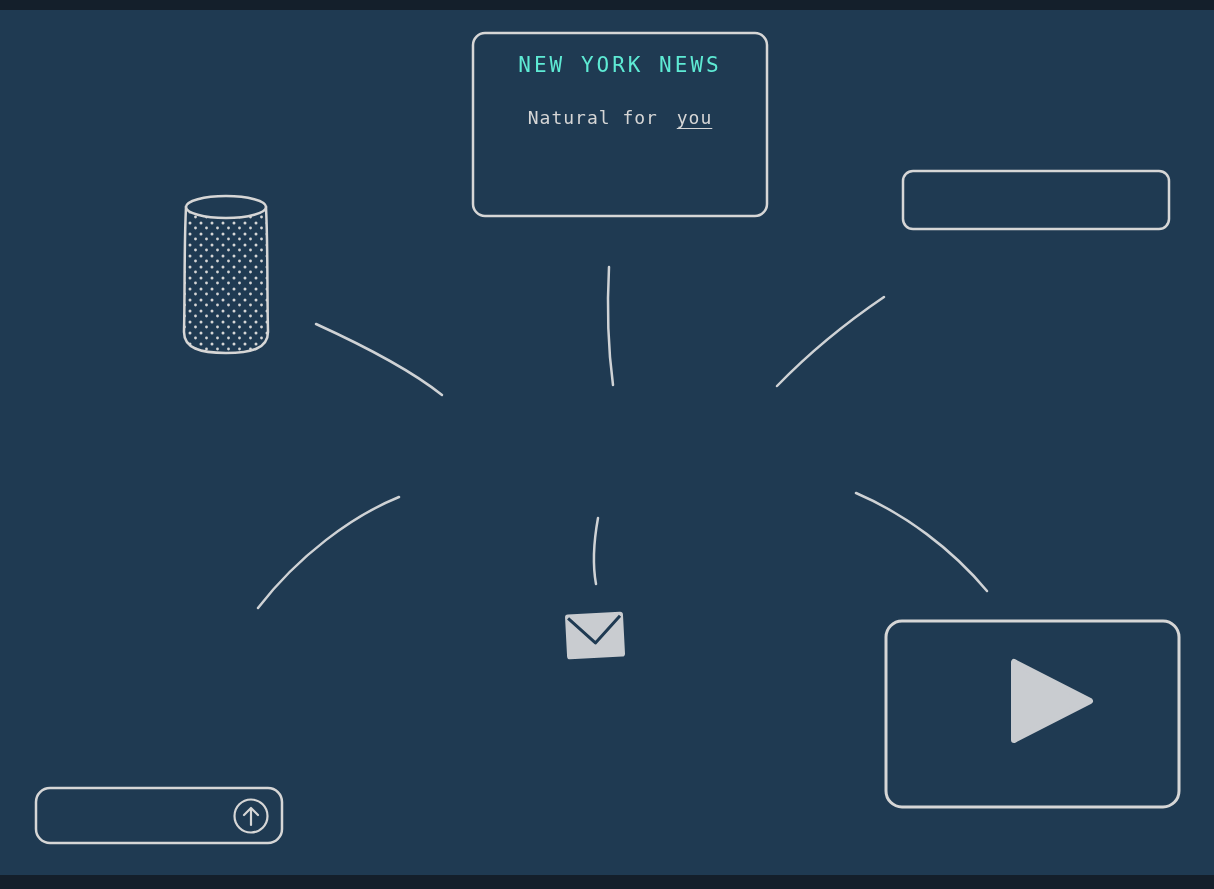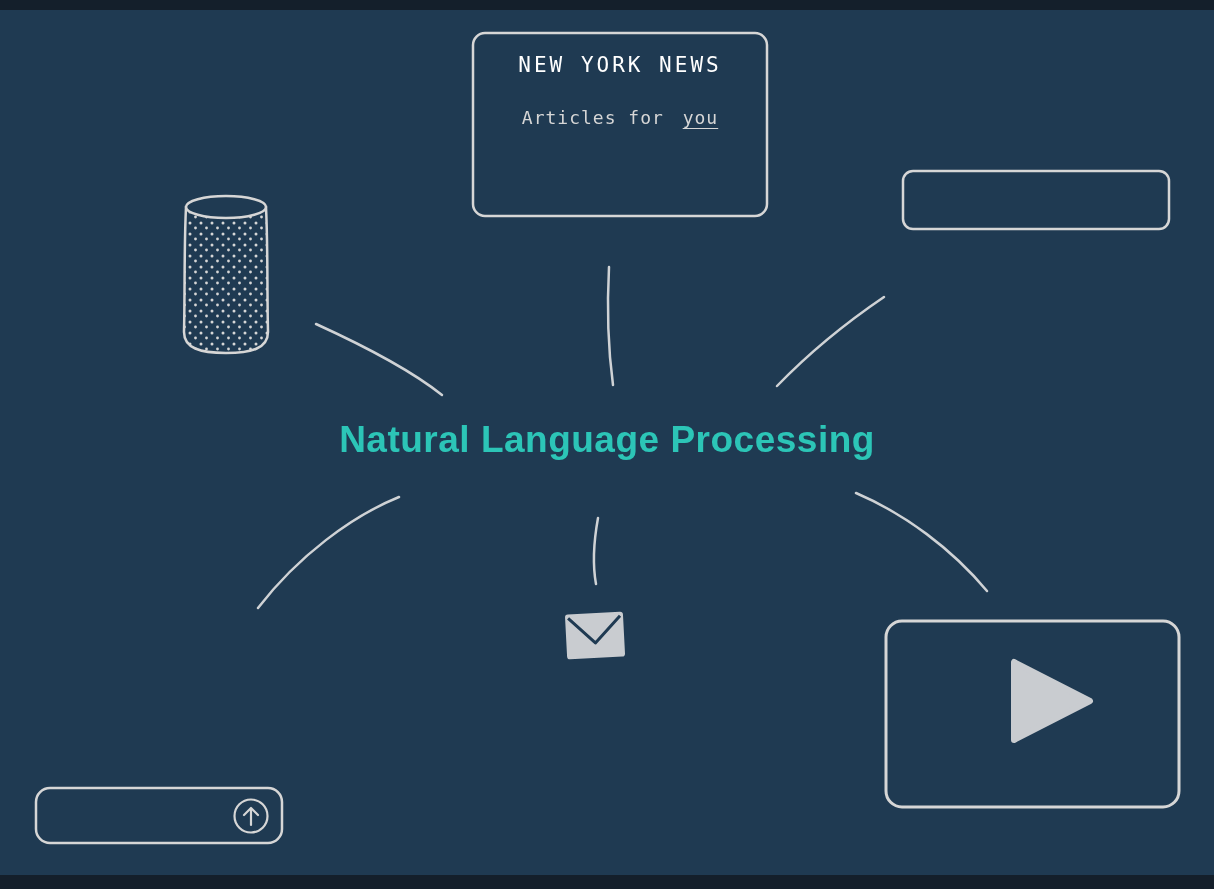--- a/index.html
+++ b/index.html
@@ -11,21 +11,21 @@
     overflow:hidden;
     font-family:"Liberation Sans", sans-serif;
   }
   .stage svg{position:absolute;left:0;top:0;}
   .overlay{position:absolute;z-index:2;}
   .news-heading{
     left:473px;top:53px;width:294px;
     text-align:center;
     font-family:"DejaVu Sans Mono", monospace;
     font-size:21px;letter-spacing:3px;
-    color:#ffffff;
+    color:#5eead4;
   }
   .news-subtitle{
     left:473px;top:107px;width:294px;
     text-align:center;
     font-family:"DejaVu Sans Mono", monospace;
     font-size:18px;letter-spacing:1px;
     color:#d6d6d6;
   }
   .news-subtitle .u{text-decoration:underline;text-underline-offset:4px;margin-left:7px;}
   .center-title{
@@ -87,17 +87,16 @@
       <g stroke="#d6d6d6" stroke-width="2.2" fill="none" stroke-linecap="round">
         <circle cx="251" cy="816" r="16.5"></circle>
         <path d="M 251 825 L 251 809"></path>
         <path d="M 244 815 L 251 808 L 258 815" stroke-linejoin="round"></path>
       </g>
     </g>
   </svg>
 
   <div class="overlay news-heading">NEW YORK NEWS</div>
 
-  <div class="overlay news-subtitle"><span>Articles for </span><span class="u">you</span></div>
+  <div class="overlay news-subtitle"><span>Natural for </span><span class="u">you</span></div>
 
-  <div class="overlay center-title">Natural Language Processing</div>
 
 </div>
 
 </body></html>

